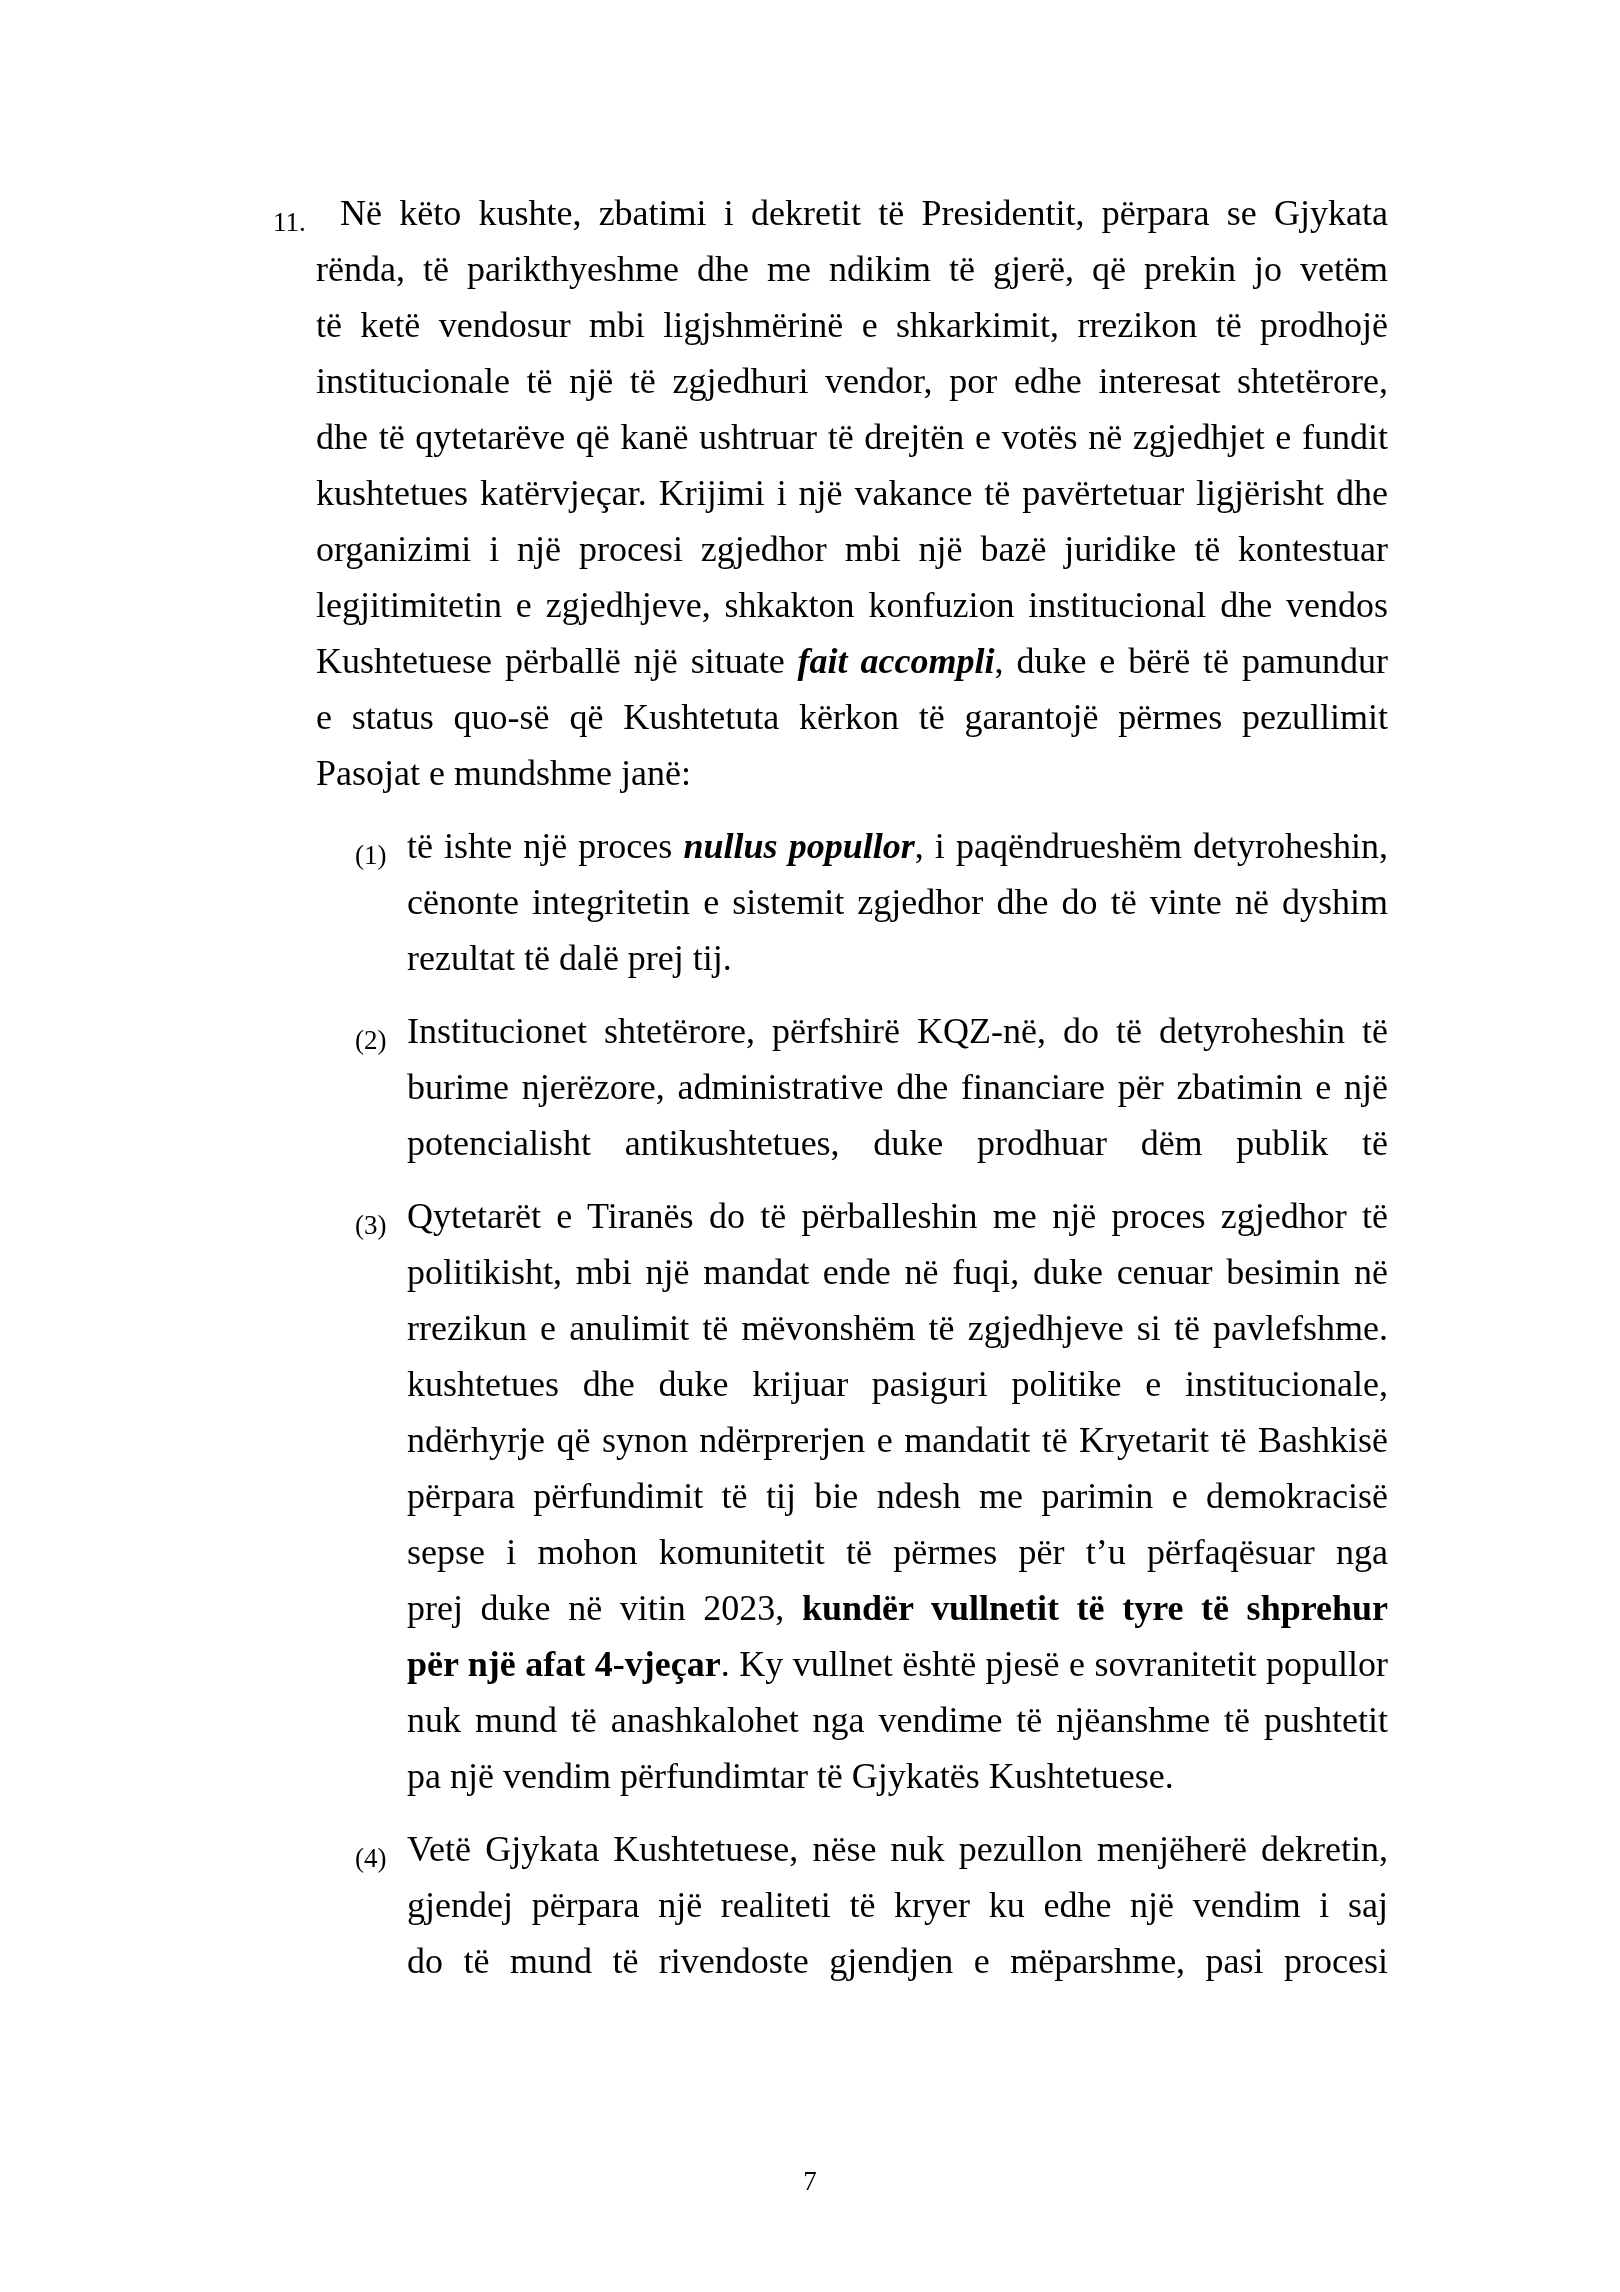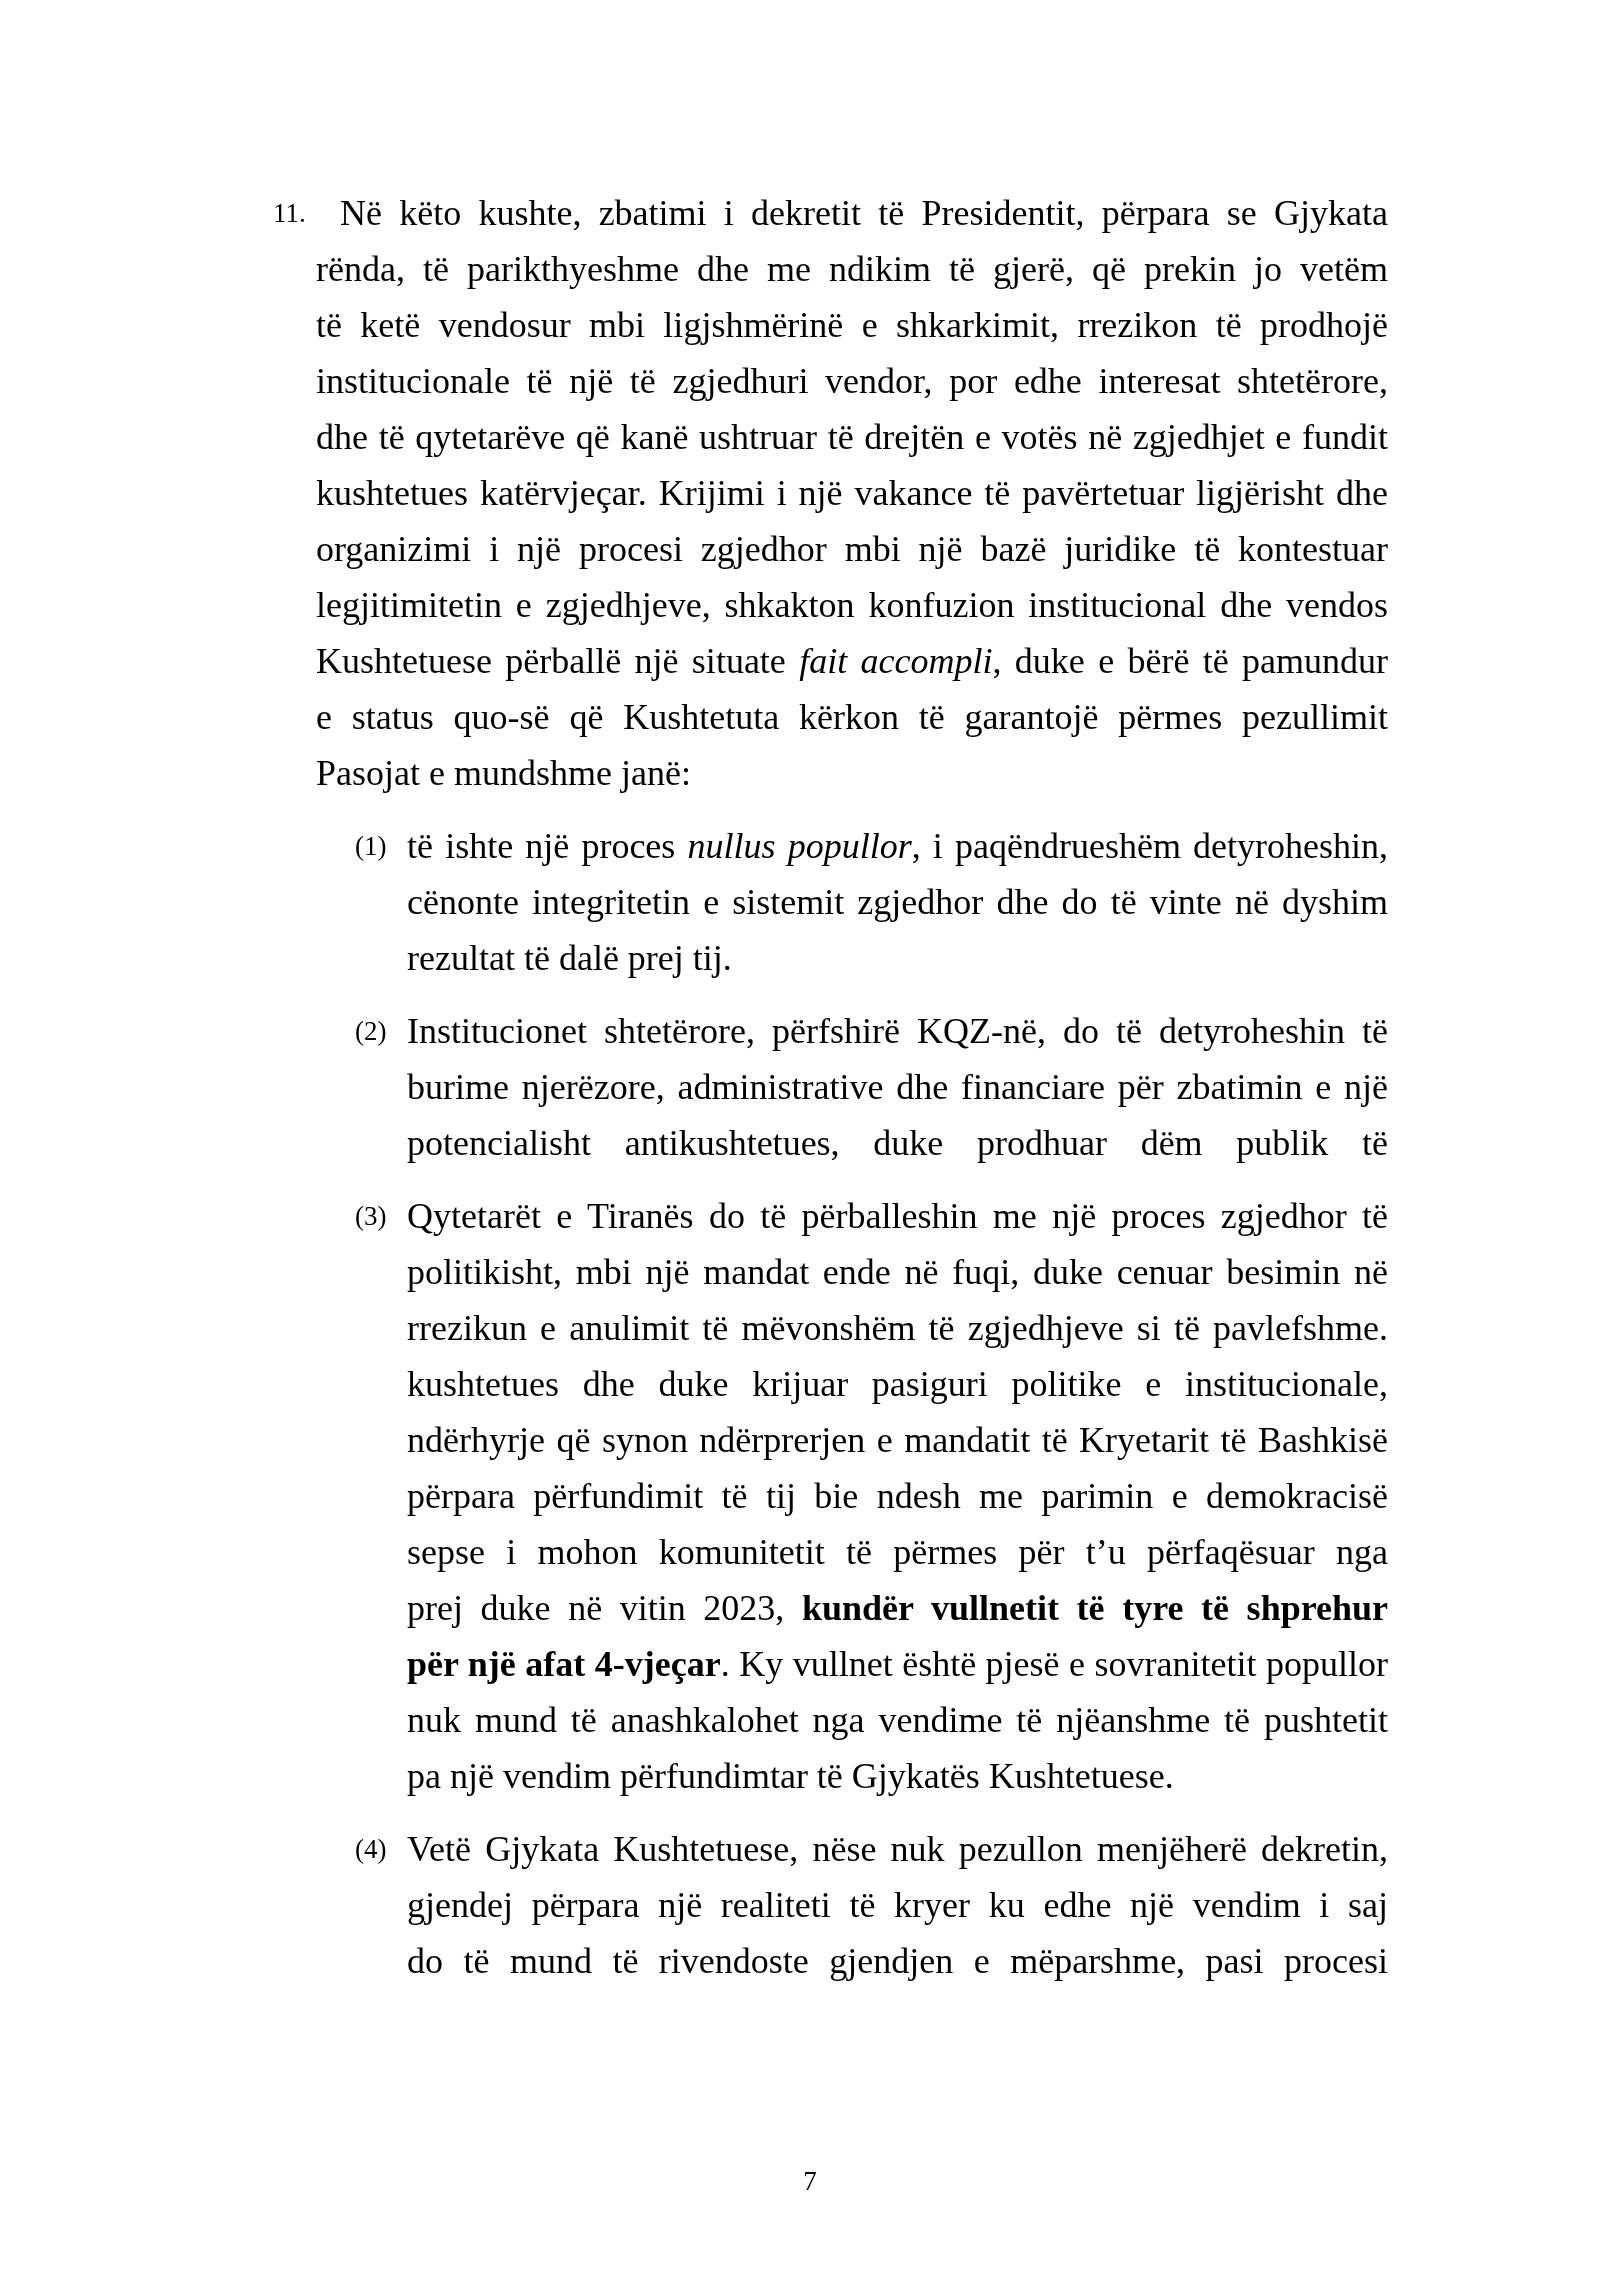--- a/index.html
+++ b/index.html
@@ -22,38 +22,38 @@
     position: absolute;
     left: 0;
     top: 185px;
     width: 1620px;
   }
   .item { position: relative; }
   .item.main { margin-left: 316px; width: 1072px; }
   .item.sub  { margin-left: 407px; width: 981px; margin-top: 17px; }
   .marker {
     position: absolute;
-    top: 0;
+    top: 9px;
     font-size: 27px;
     line-height: 56px;
     white-space: nowrap;
   }
   .item.main > .marker { left: -43px; }
   .item.sub  > .marker { left: -52px; }
   .line {
     font-size: 36px;
     line-height: 56px;
     height: 56px;
     overflow: hidden;
     text-align: justify;
     text-align-last: justify;
   }
   .line.unjust { text-align-last: left; }
   .line.first  { padding-left: 24px; }
-  .seg.it { font-style: italic; }
+  .seg.it { font-style: italic; font-weight: bold; }
   .seg.bd { font-weight: bold; }
   .footer {
     position: absolute;
     top: 2153px;
     left: 0;
     width: 1620px;
     text-align: center;
     font-size: 27px;
     line-height: 56px;
   }

